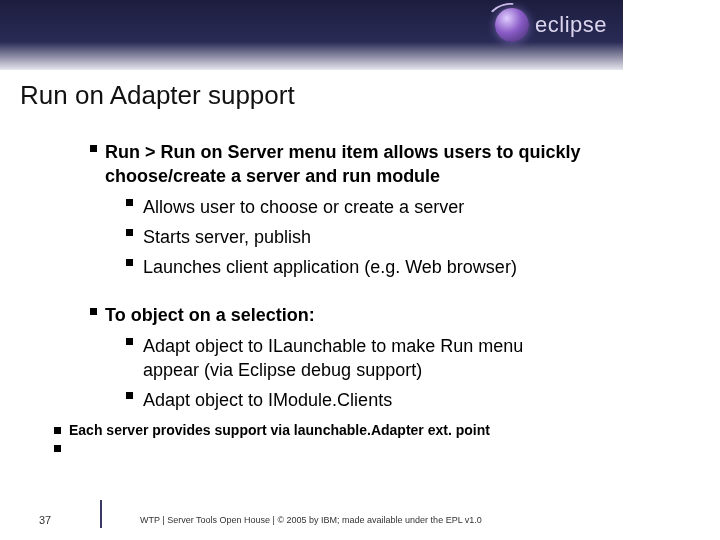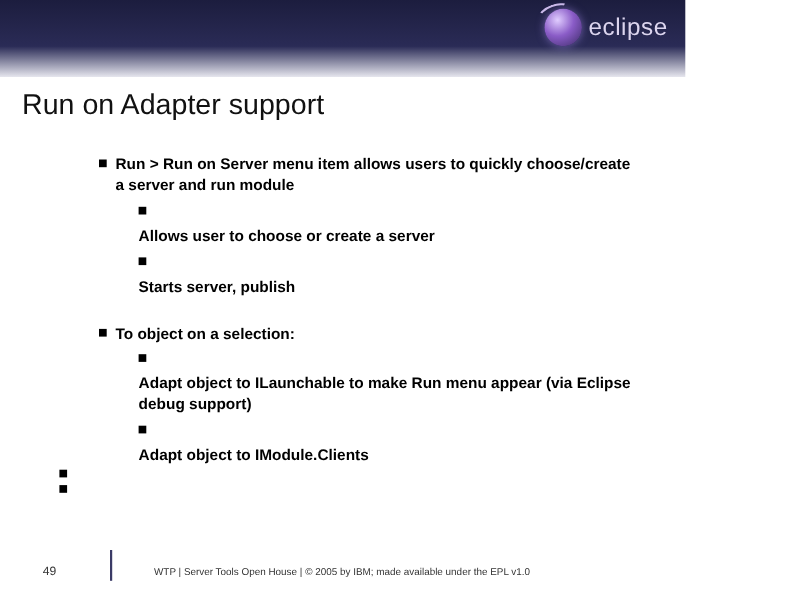--- a/index.html
+++ b/index.html
@@ -61,40 +61,39 @@
     left: 20px;
     font-size: 26px;
     font-weight: 400;
     color: #111;
   }
   .body {
     position: absolute;
     top: 140px;
     left: 90px;
     right: 40px;
-    font-size: 14px;
+    font-size: 18px;
     line-height: 1.35;
   }
   .bullet-l1 {
     display: flex;
     gap: 8px;
     margin-bottom: 4px;
     font-weight: 700;
   }
   .bullet-l1 .sq, .bullet-l2 .sq, .bullet-l3 .sq {
     width: 7px; height: 7px; background: #000; flex: 0 0 auto; margin-top: 5px;
   }
   .bullet-l2 {
     display: flex;
     gap: 10px;
     margin-left: 36px;
     margin-top: 6px;
     margin-bottom: 2px;
-    font-weight: 700;
-    flex-direction: column;
+    font-weight: 400;
   }
   .bullet-l2 .sq { margin-top: 4px; }
   .block-gap { height: 22px; }
   .bullet-l3 {
     display: flex;
     gap: 8px;
     margin-left: 0px;
     margin-top: 2px;
     font-weight: 700;
     font-size: 14px;
@@ -154,46 +153,51 @@
       <div>Run &gt; Run on Server menu item allows users to quickly choose/create a server and run module</div>
     </div>
     <div class="bullet-l2">
       <div class="sq"></div>
       <div>Allows user to choose or create a server</div>
     </div>
     <div class="bullet-l2">
       <div class="sq"></div>
       <div>Starts server, publish</div>
     </div>
+    <div class="bullet-l2">
+      <div class="sq"></div>
+      <div>Launches client application (e.g. Web browser)</div>
+    </div>
 
     <div class="block-gap"></div>
 
     <div class="bullet-l1">
       <div class="sq"></div>
       <div>To object on a selection:</div>
     </div>
     <div class="bullet-l2">
       <div class="sq"></div>
       <div>Adapt object to ILaunchable to make Run menu appear (via Eclipse debug support)</div>
     </div>
     <div class="bullet-l2">
       <div class="sq"></div>
       <div>Adapt object to IModule.Clients</div>
     </div>
   </div>
 
   <div class="lower">
     <div class="bullet-l3">
       <div class="sq"></div>
+      <div>Each server provides support via launchable.Adapter ext. point</div>
     </div>
     <div class="bullet-l3">
       <div class="sq"></div>
     </div>
   </div>
 
   <div class="footer-strut"></div>
   <div class="footer">
-    <div class="page-num">49</div>
+    <div class="page-num">37</div>
     <div style="width:50px"></div>
     <div class="footer-text">WTP  |  Server Tools Open House  |  © 2005 by IBM; made available under the EPL v1.0</div>
   </div>
 
 </div>
 
 </body></html>

